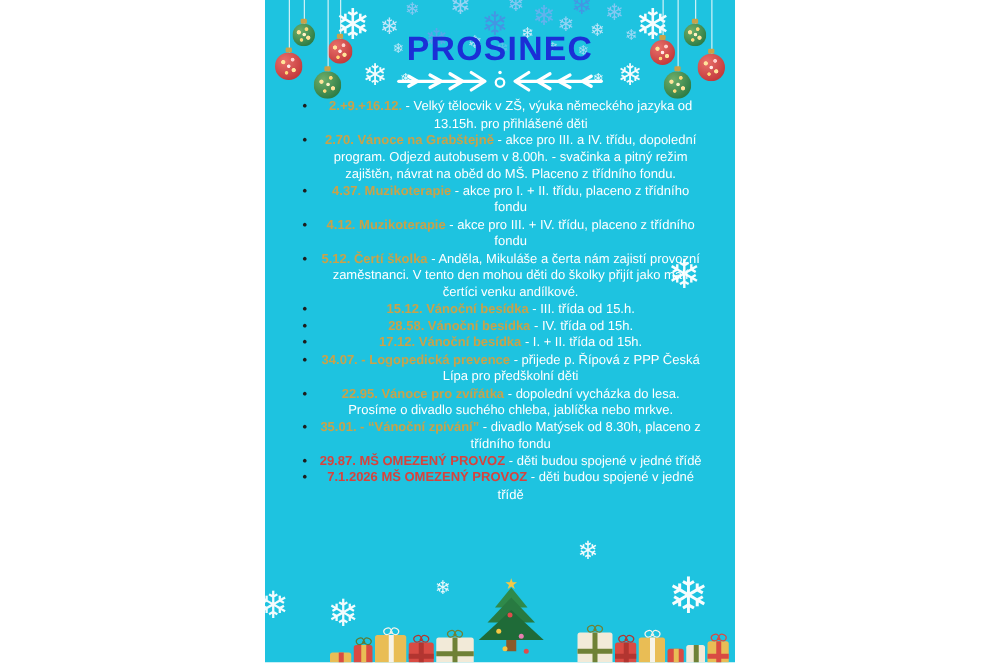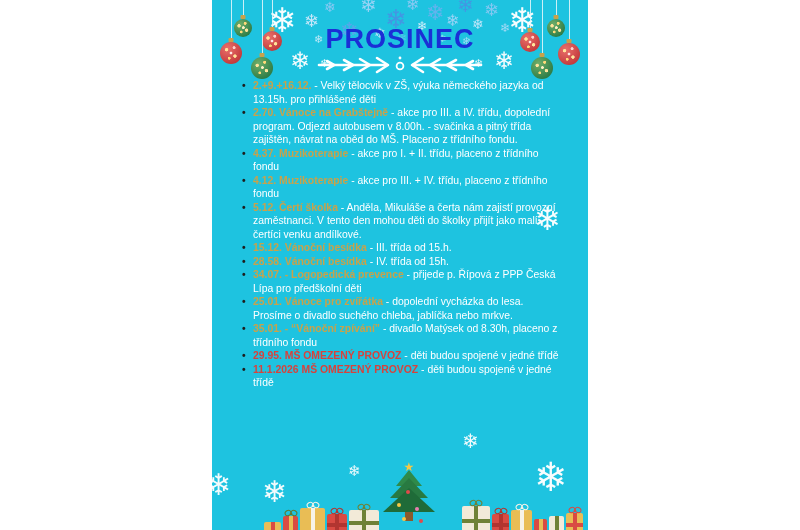--- a/index.html
+++ b/index.html
@@ -43,21 +43,21 @@
       radial-gradient(circle 1.4px at 30% 35%, #ffe49a 0 1.4px, transparent 2px),
       radial-gradient(circle 1.2px at 64% 26%, #ffd0cb 0 1.2px, transparent 1.8px),
       radial-gradient(circle 1.4px at 68% 64%, #ffe49a 0 1.4px, transparent 2px),
       radial-gradient(circle 1.1px at 42% 74%, #ffd978 0 1.1px, transparent 1.7px),
       radial-gradient(circle 1.1px at 50% 50%, #ffe9e6 0 1.1px, transparent 1.7px),
       radial-gradient(circle at 35% 30%, #e8706a, #c43a3c 75%);
   }
   
   .events{
     position:absolute;left:30px;top:79px;width:322px;margin:0;padding:0;
-    list-style:none;font-size:10.4px;line-height:13.5px;color:#ffffff;z-index:3;
+    list-style:none;font-size:10.4px;line-height:13.5px;color:#ffffff;z-index:3;text-align:center;
   }
   .events li{position:relative;padding-left:11px;}
   .events li::before{
     content:"\2022";position:absolute;left:0;top:0;color:#1d1d1d;font-weight:bold;
   }
   .hl{font-weight:bold;}
   .hl.gold{color:#c9a24a;}
   .hl.red{color:#d8423c;}
   
   .gifts{position:absolute;bottom:-6px;display:flex;align-items:flex-end;gap:2px;z-index:3;}
@@ -157,31 +157,32 @@
           <path d="M151 5 L142 10 L151 15"></path>
           <path d="M168 6 L161 10 L168 14"></path>
         </g>
         <circle cx="95" cy="11" r="3.4" fill="none" stroke="#ffffff" stroke-width="1.8"></circle>
         <circle cx="95" cy="3" r="1.4" fill="#ffffff"></circle>
       </svg>
     </div>
 
     <ul class="events" id="events">
         <li><span class="hl gold">2.+9.+16.12.</span><span> - Velký tělocvik v ZŠ, výuka německého jazyka od 13.15h. pro přihlášené děti</span></li>
-        <li><span class="hl gold">2.70. Vánoce na Grabštejně</span><span> - akce pro III. a IV. třídu, dopolední program. Odjezd autobusem v 8.00h. - svačinka a pitný třída zajištěn, návrat na oběd do MŠ. Placeno z třídního fondu.</span></li>
+        <li><span class="hl gold">2.70. Vánoce na Grabštejně</span><span> - akce pro III. a IV. třídu, dopolední program. Odjezd autobusem v 8.00h. - svačinka a pitný režim zajištěn, návrat na oběd do MŠ. Placeno z třídního fondu.</span></li>
         <li><span class="hl gold">4.37. Muzikoterapie</span><span> - akce pro I. + II. třídu, placeno z třídního fondu</span></li>
         <li><span class="hl gold">4.12. Muzikoterapie</span><span> - akce pro III. + IV. třídu, placeno z třídního fondu</span></li>
         <li><span class="hl gold">5.12. Čertí školka</span><span> - Anděla, Mikuláše a čerta nám zajistí provozní zaměstnanci. V tento den mohou děti do školky přijít jako malí čertíci venku andílkové.</span></li>
         <li><span class="hl gold">15.12. Vánoční besídka</span><span> - III. třída od 15.h.</span></li>
         <li><span class="hl gold">28.58. Vánoční besídka</span><span> - IV. třída od 15h.</span></li>
+        <li><span class="hl gold">17.12. Vánoční besídka</span><span> - I. + II. třída od 15h.</span></li>
         <li><span class="hl gold">34.07. - Logopedická prevence</span><span> - přijede p. Řípová z PPP Česká Lípa pro předškolní děti</span></li>
-        <li><span class="hl gold">25.01. Vánoce pro zvířátka</span><span> - dopolední vycházka do lesa. Prosíme o divadlo suchého chleba, jablíčka nebo mrkve.</span></li>
+        <li><span class="hl gold">22.95. Vánoce pro zvířátka</span><span> - dopolední vycházka do lesa. Prosíme o divadlo suchého chleba, jablíčka nebo mrkve.</span></li>
         <li><span class="hl gold">35.01. - “Vánoční zpívání”</span><span> - divadlo Matýsek od 8.30h, placeno z třídního fondu</span></li>
-        <li><span class="hl red">29.95. MŠ OMEZENÝ PROVOZ</span><span> - děti budou spojené v jedné třídě</span></li>
-        <li><span class="hl red">11.1.2026 MŠ OMEZENÝ PROVOZ</span><span> - děti budou spojené v jedné třídě</span></li>
+        <li><span class="hl red">29.87. MŠ OMEZENÝ PROVOZ</span><span> - děti budou spojené v jedné třídě</span></li>
+        <li><span class="hl red">7.1.2026 MŠ OMEZENÝ PROVOZ</span><span> - děti budou spojené v jedné třídě</span></li>
       </ul>
 
     <div class="gifts" id="giftsL" style="left:52px;">
         <div class="gift" style="width: 17px; height: 14px; background: rgb(233, 189, 85);">
           <div class="rv" style="background: rgb(217, 75, 67);"></div>
         </div>
         <div class="gift" style="width: 15px; height: 20px; background: rgb(217, 75, 67);">
           <div class="rv" style="background: rgb(233, 189, 85);"></div>
           <i class="bow" style="color: rgb(93, 122, 50);"></i>
         </div>

